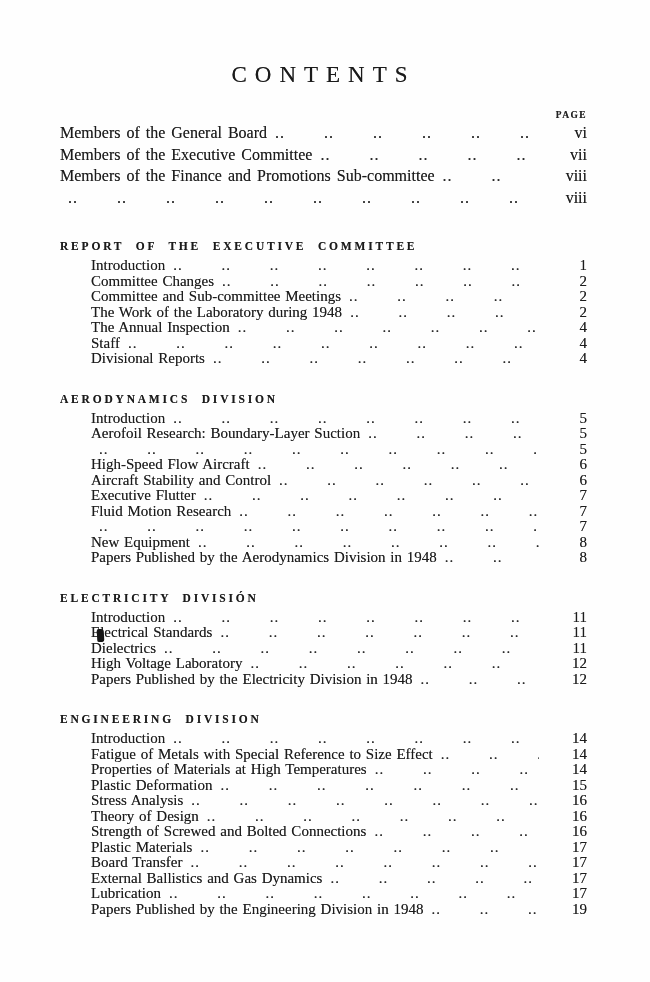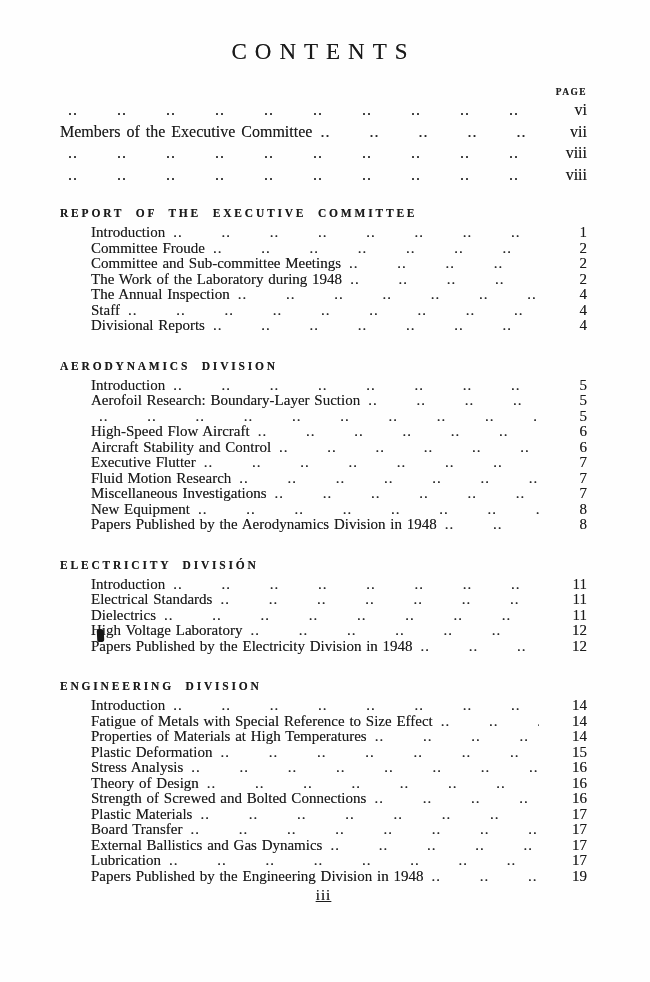--- a/index.html
+++ b/index.html
@@ -3,21 +3,21 @@
 <meta charset="utf-8">
 <style>
   html,body{margin:0;padding:0;background:#ffffff;}
   .page{
     position:relative;
     width:650px;height:982px;
     background:#fefefe;
     font-family:"Liberation Serif","DejaVu Serif",serif;
     color:#1c1c1c;
     box-sizing:border-box;
-    padding:39px 63px 0 60px;
+    padding:62px 63px 0 60px;
     overflow:hidden;
     text-shadow:0 0 .45px rgba(20,20,20,.55);
   }
   .doc-title{
     margin:0 0 22px 0;
     text-align:center;
     font-size:23px;
     font-weight:500;
     letter-spacing:8px;
     color:#1a1a1a;
@@ -50,21 +50,21 @@
     color:#2a2a2a;
     margin-left:8px;
   }
   .pagenum{
     width:46px;
     text-align:right;
     white-space:nowrap;
     padding-left:2px;
   }
   .section{margin-top:26px;}
-  .section:first-of-type{margin-top:22px;}
+  .section:first-of-type{margin-top:32px;}
   .section-heading{
     font-size:11.5px;
     font-weight:700;
     letter-spacing:2.8px;
     word-spacing:6px;
     margin:0 0 6px 0;
     color:#1b1b1b;
   }
   .entries{padding-left:31px;}
   .entries .row{
@@ -91,31 +91,33 @@
 </style>
 </head>
 <body>
 
 <div class="page">
   <h1 class="doc-title">CONTENTS</h1>
   <div class="page-col-label">PAGE</div>
 
   <div class="front-matter" id="front-matter">
   <div class="row">
+    <span class="row-title">Members of the General Board</span>
     <span class="leader">.. .. .. .. .. .. .. .. .. .. .. .. .. .. .. .. .. .. .. .. .. .. .. .. .. .. .. .. .. .. .. .. .. .. .. .. .. .. .. .. </span>
     <span class="pagenum">vi</span>
   </div>
 
   <div class="row">
     <span class="row-title">Members of the Executive Committee</span>
     <span class="leader">.. .. .. .. .. .. .. .. .. .. .. .. .. .. .. .. .. .. .. .. .. .. .. .. .. .. .. .. .. .. .. .. .. .. .. .. .. .. .. .. </span>
     <span class="pagenum">vii</span>
   </div>
 
   <div class="row">
+    <span class="row-title">Members of the Finance and Promotions Sub-committee</span>
     <span class="leader">.. .. .. .. .. .. .. .. .. .. .. .. .. .. .. .. .. .. .. .. .. .. .. .. .. .. .. .. .. .. .. .. .. .. .. .. .. .. .. .. </span>
     <span class="pagenum">viii</span>
   </div>
 
   <div class="row">
     <span class="leader">.. .. .. .. .. .. .. .. .. .. .. .. .. .. .. .. .. .. .. .. .. .. .. .. .. .. .. .. .. .. .. .. .. .. .. .. .. .. .. .. </span>
     <span class="pagenum">viii</span>
   </div>
 </div>
 
@@ -123,21 +125,21 @@
   <div class="section">
     <div class="section-heading">REPORT OF THE EXECUTIVE COMMITTEE</div>
     <div class="entries">
   <div class="row">
     <span class="row-title">Introduction</span>
     <span class="leader">.. .. .. .. .. .. .. .. .. .. .. .. .. .. .. .. .. .. .. .. .. .. .. .. .. .. .. .. .. .. .. .. .. .. .. .. .. .. .. .. </span>
     <span class="pagenum">1</span>
   </div>
 
   <div class="row">
-    <span class="row-title">Committee Froude</span>
+    <span class="row-title">Committee Changes</span>
     <span class="leader">.. .. .. .. .. .. .. .. .. .. .. .. .. .. .. .. .. .. .. .. .. .. .. .. .. .. .. .. .. .. .. .. .. .. .. .. .. .. .. .. </span>
     <span class="pagenum">2</span>
   </div>
 
   <div class="row">
     <span class="row-title">Committee and Sub-committee Meetings</span>
     <span class="leader">.. .. .. .. .. .. .. .. .. .. .. .. .. .. .. .. .. .. .. .. .. .. .. .. .. .. .. .. .. .. .. .. .. .. .. .. .. .. .. .. </span>
     <span class="pagenum">2</span>
   </div>
 
@@ -205,21 +207,20 @@
     <span class="pagenum">7</span>
   </div>
 
   <div class="row">
     <span class="row-title">Fluid Motion Research</span>
     <span class="leader">.. .. .. .. .. .. .. .. .. .. .. .. .. .. .. .. .. .. .. .. .. .. .. .. .. .. .. .. .. .. .. .. .. .. .. .. .. .. .. .. </span>
     <span class="pagenum">7</span>
   </div>
 
   <div class="row">
-    <span class="row-title">Miscellaneous Investigations</span>
     <span class="leader">.. .. .. .. .. .. .. .. .. .. .. .. .. .. .. .. .. .. .. .. .. .. .. .. .. .. .. .. .. .. .. .. .. .. .. .. .. .. .. .. </span>
     <span class="pagenum">7</span>
   </div>
 
   <div class="row">
     <span class="row-title">New Equipment</span>
     <span class="leader">.. .. .. .. .. .. .. .. .. .. .. .. .. .. .. .. .. .. .. .. .. .. .. .. .. .. .. .. .. .. .. .. .. .. .. .. .. .. .. .. </span>
     <span class="pagenum">8</span>
   </div>
 
@@ -337,16 +338,15 @@
 
   <div class="row">
     <span class="row-title">Papers Published by the Engineering Division in 1948</span>
     <span class="leader">.. .. .. .. .. .. .. .. .. .. .. .. .. .. .. .. .. .. .. .. .. .. .. .. .. .. .. .. .. .. .. .. .. .. .. .. .. .. .. .. </span>
     <span class="pagenum">19</span>
   </div>
 </div>
   </div>
 </div>
 
-  <div class="folio">iii</div>
 
   <div class="ink-blot"></div>
 </div>
 
 </body></html>

